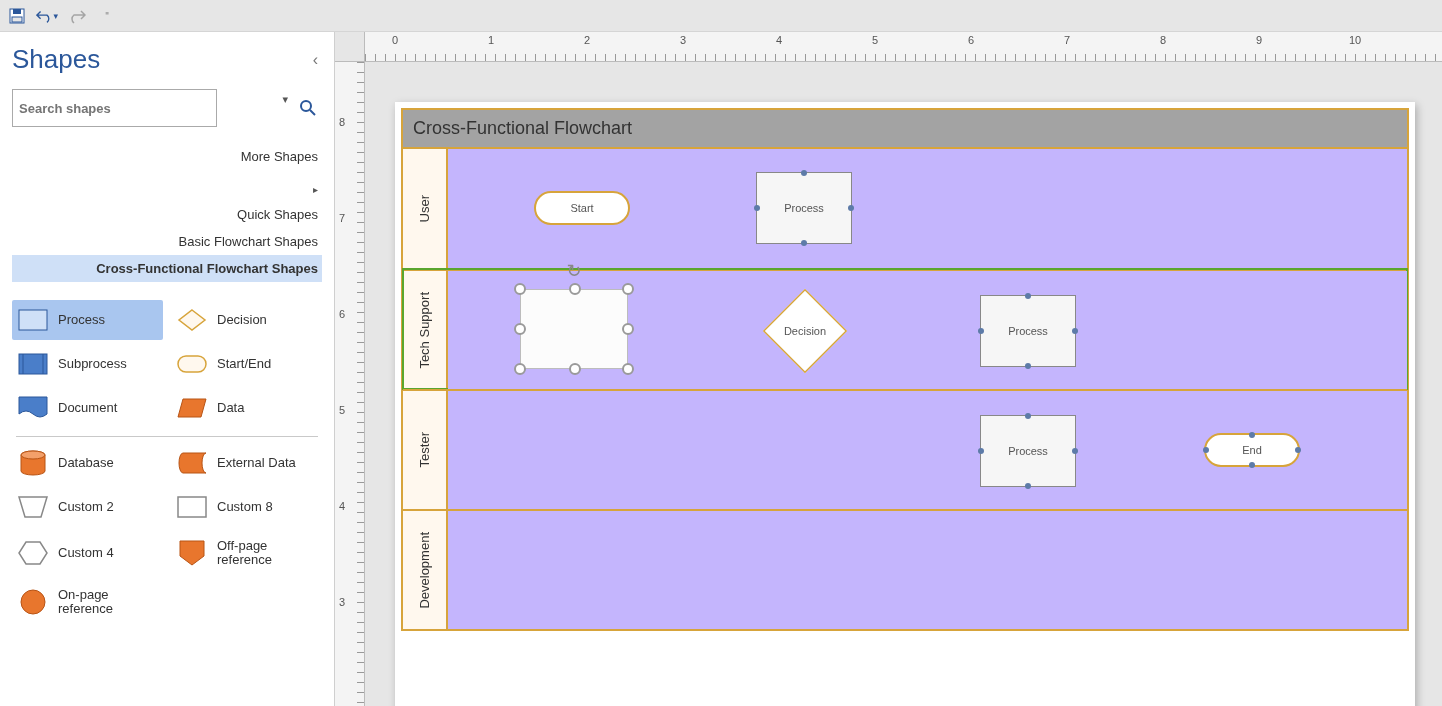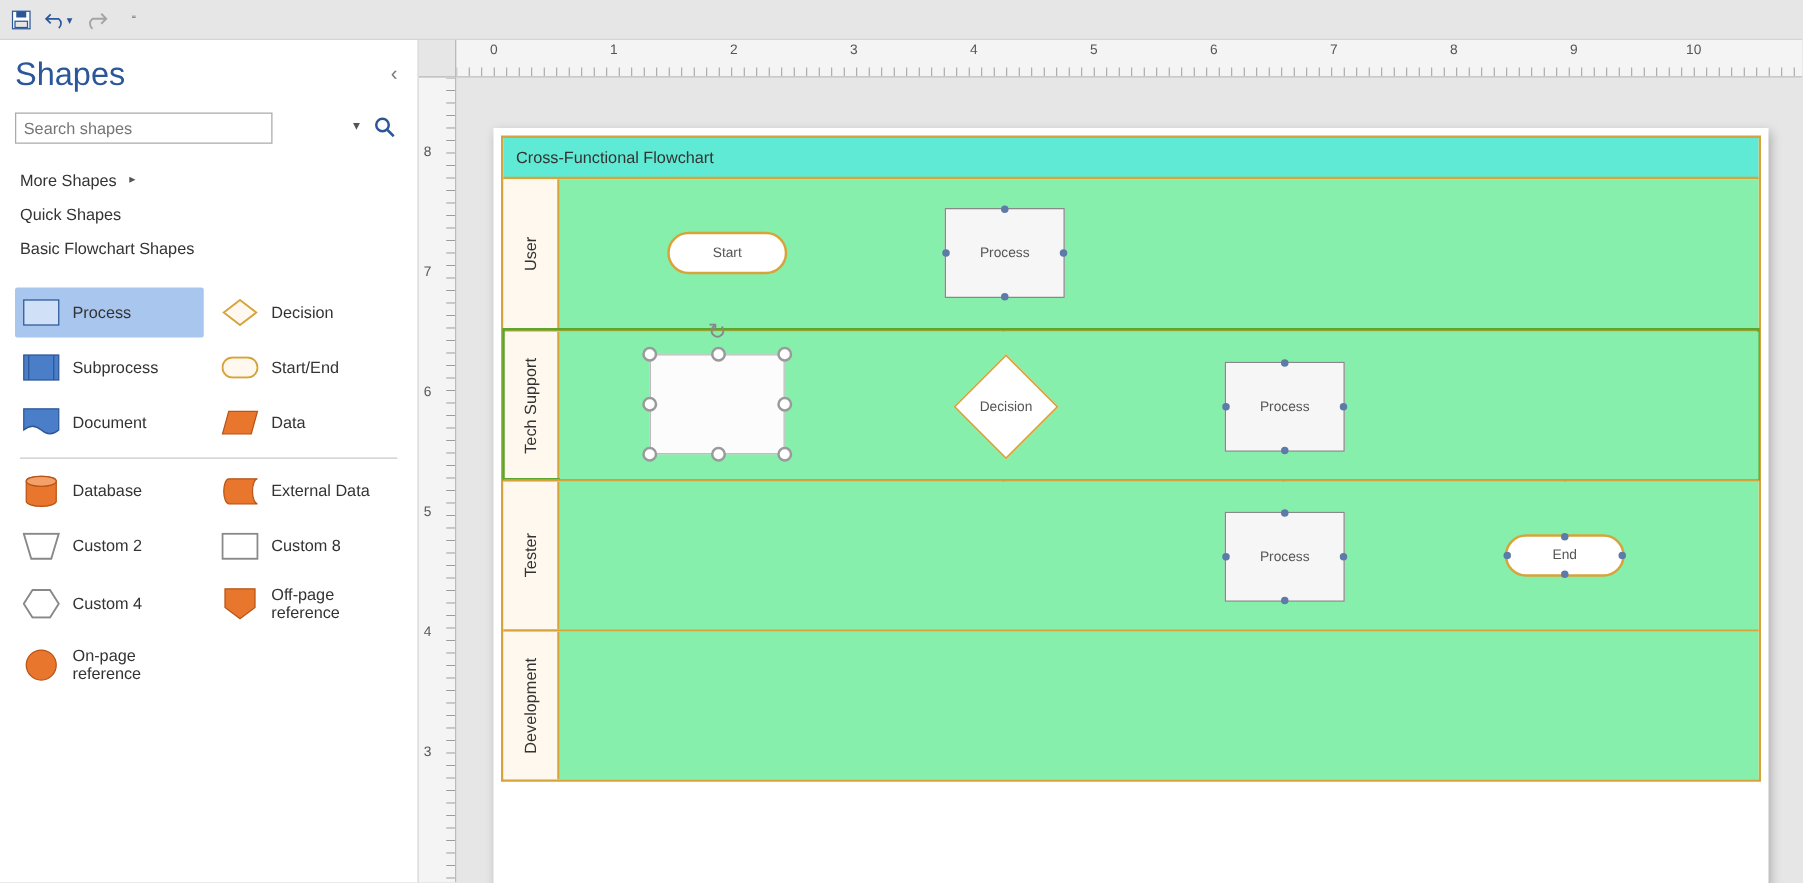--- a/index.html
+++ b/index.html
@@ -41,43 +41,44 @@
   }
   .shapes-title {
     color: #2b579a;
     font-size: 26px;
     font-weight: 400;
   }
   .collapse-arrow { color: #777; font-size: 16px; cursor: pointer; padding-right:4px;}
   .search-row { display: flex; align-items: center; margin-bottom: 16px; }
   .search-input {
     flex: 1;
-    height: 25px;
+    height: 38px;
     border: 1px solid #aaa;
     background: #fff;
     padding: 0 22px 0 6px;
     font-size: 13px;
     color: #666;
     position: relative;
+    font-weight: bold;
   }
   .search-wrap { position: relative; flex:1; }
   .search-wrap::after {
     content:"▾"; position:absolute; right:6px; top:4px; color:#555; font-size:11px;
   }
   .search-mag {
     width: 28px; height: 26px;
     display: flex; align-items: center; justify-content: center;
     color: #2b579a; font-size: 16px; cursor:pointer;
   }
   .shape-categories { margin-bottom: 10px; }
   .shape-cat {
     padding: 6px 4px;
     cursor: pointer;
     color: #333;
-    display:flex; align-items:flex-start; gap:10px;
+    display:flex; align-items:flex-end; gap:20px;flex-direction:column;
   }
   .shape-cat.selected {
     background: #cfe0f7;
     font-weight: 600;
   }
   .shapes-grid {
     display: grid;
     grid-template-columns: 1fr 1fr;
     gap: 4px 8px;
     padding-top:8px;
@@ -148,24 +149,24 @@
     width: 1020px; height: 620px;
     background:#fff;
     box-shadow: 2px 3px 8px rgba(0,0,0,0.25);
   }
   
   .diagram {
     position:absolute; top:6px; left:6px; right:6px;
     border:2px solid #d7a43b;
   }
   .diagram-title {
-    background:#5eead4;
+    background:#a3a3a3;
     border-bottom:2px solid #d7a43b;
     padding:8px 10px;
-    font-size:13px;
+    font-size:18px;
     color:#333;
   }
   .lane-container { display:flex; flex-direction:column; }
   .lane {
     display:flex;
     border-top:2px solid #d7a43b;
     min-height:120px;
     position:relative;
   }
   .lane:first-child { border-top:none; }
@@ -176,21 +177,21 @@
     border-right:2px solid #d7a43b;
     display:flex; align-items:center; justify-content:center;
   }
   .lane-header span {
     writing-mode: vertical-rl;
     transform: rotate(180deg);
     font-size:13px;
     color:#333;
     white-space:nowrap;
   }
-  .lane-body { flex:1; position:relative; background:#86efac;text-align:center; }
+  .lane-body { flex:1; position:relative; background:#c4b5fd;text-align:center; }
 
   
   .node {
     position:absolute;
     font-size:11px;
     color:#555;
     display:flex; align-items:center; justify-content:center;
   }
   .node.startend {
     width:96px; height:34px;
@@ -295,20 +296,23 @@
       <div class="shape-cat">
         <span>More Shapes</span>
         <span style="font-size:10px;color:#555;">▸</span>
       </div>
       <div class="shape-cat">
         <span>Quick Shapes</span>
       </div>
       <div class="shape-cat">
         <span>Basic Flowchart Shapes</span>
       </div>
+      <div class="shape-cat selected">
+        <span>Cross-Functional Flowchart Shapes</span>
+      </div>
     </div>
 
     <div class="shapes-grid">
       <div class="shape-item selected">
         <div class="shape-thumb">
             <svg width="30" height="22">
               <rect x="1" y="1" width="28" height="20" fill="#cfe0f7" stroke="#2b579a"></rect>
             </svg>
           </div>
         <span class="shape-label">Process</span>

